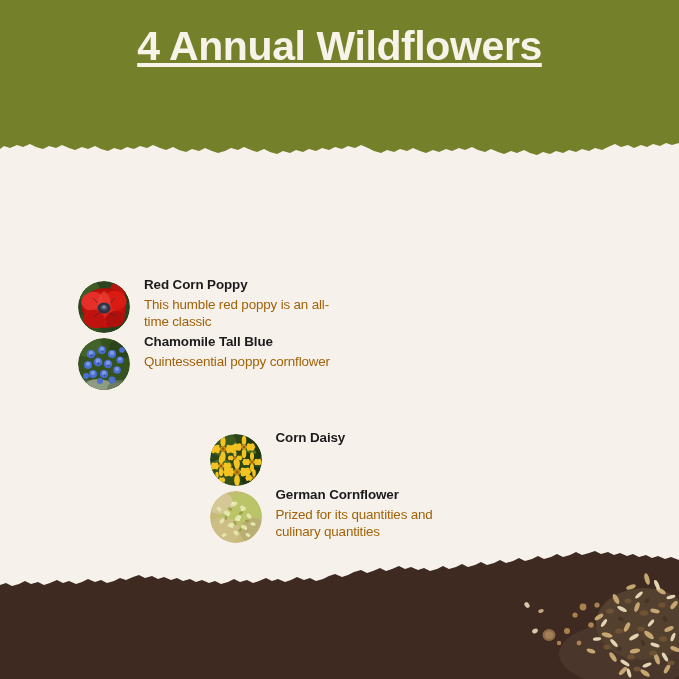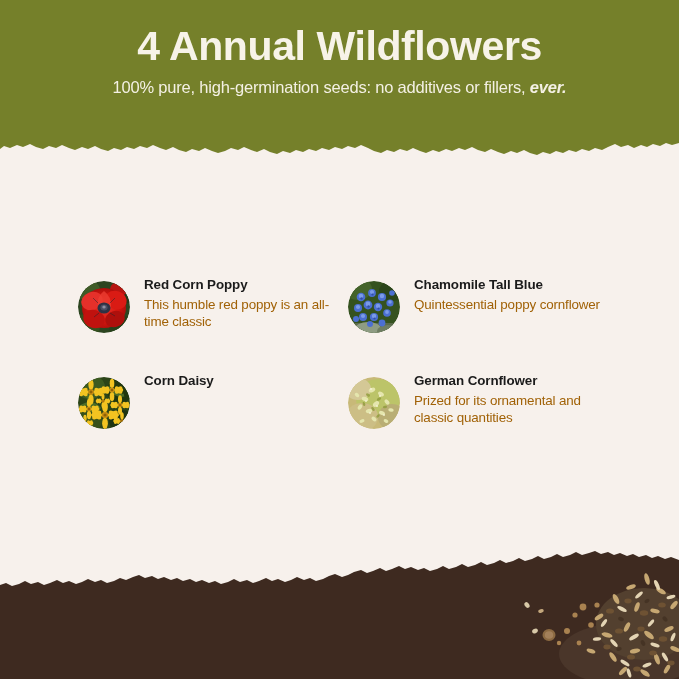--- a/index.html
+++ b/index.html
@@ -40,20 +40,21 @@
     z-index: 3;
   }
   .page-title {
     margin: 0;
     padding-top: 24px;
     color: #F7F3E8;
     font-size: 41px;
     font-weight: bold;
     letter-spacing: -0.4px;
     line-height: 1.1;
+    text-decoration: underline;
   }
   .page-subtitle {
     margin: 0;
     padding-top: 9px;
     color: #F4F0E4;
     font-size: 16.5px;
     font-weight: normal;
     letter-spacing: -0.2px;
   }
   .page-subtitle .emphasis {
@@ -64,24 +65,25 @@
   
   .items-grid {
     position: absolute;
     left: 78px;
     top: 276px;
     width: 540px;
     z-index: 2;
   }
   .items-row {
     display: flex;
-    flex-direction: row;
+    flex-direction: column;
   }
   .items-row + .items-row {
     margin-top: 39px;
+    align-items: center;
   }
   .flower-item {
     display: flex;
     flex-direction: row;
     align-items: flex-start;
     width: 277px;
   }
   .thumb {
     position: relative;
     flex: 0 0 auto;
@@ -159,24 +161,20 @@
         L309,149 L303,152 L296,150 L290,153 L283,151 L277,154 L270,152
         L264,149 L257,152 L251,150 L244,147 L238,150 L231,148 L225,151
         L218,153 L212,151 L205,148 L199,151 L192,149 L186,152 L179,150
         L173,147 L166,150 L160,148 L153,145 L147,148 L140,146 L134,149
         L127,147 L121,150 L114,148 L108,151 L101,149 L95,146 L88,149
         L82,147 L75,150 L69,148 L62,145 L56,148 L49,146 L43,149 L36,147
         L30,144 L23,147 L17,145 L10,148 L4,146 L0,149 Z"></path>
     </svg>
     <div class="header-text-wrap">
       <h1 class="page-title">4 Annual Wildflowers</h1>
-      <p class="page-subtitle">
-        <span>100% pure, high-germination seeds: no additives or fillers,</span>
-        <span class="emphasis">ever.</span>
-      </p>
     </div>
   </div>
 
   <div class="items-grid">
 
     <div class="items-row">
 
       <div class="flower-item">
         <div class="thumb">
           <svg width="52" height="52" viewBox="0 0 52 52">
@@ -367,21 +365,21 @@
                 <circle cx="18" cy="24" r="0.9"></circle>
                   <circle cx="29" cy="29" r="1.0"></circle>
                 <circle cx="22" cy="36" r="0.9"></circle>
                   <circle cx="36" cy="38" r="0.9"></circle>
               </g>
             </g>
           </svg>
         </div>
         <div class="item-text">
           <p class="item-name">German Cornflower</p>
-          <p class="item-desc">Prized for its ornamental and classic quantities</p>
+          <p class="item-desc">Prized for its quantities and culinary quantities</p>
         </div>
       </div>
 
     </div>
   </div>
 
   <div class="soil-band">
     <svg width="679" height="130" viewBox="0 0 679 130">
       <path fill="#3E2A20" d="M0,36 L6,34 L12,37 L19,35 L25,32 L31,35 L38,33 L44,36
         L50,34 L57,31 L63,34 L69,32 L76,35 L82,33 L88,30 L95,33 L101,31

